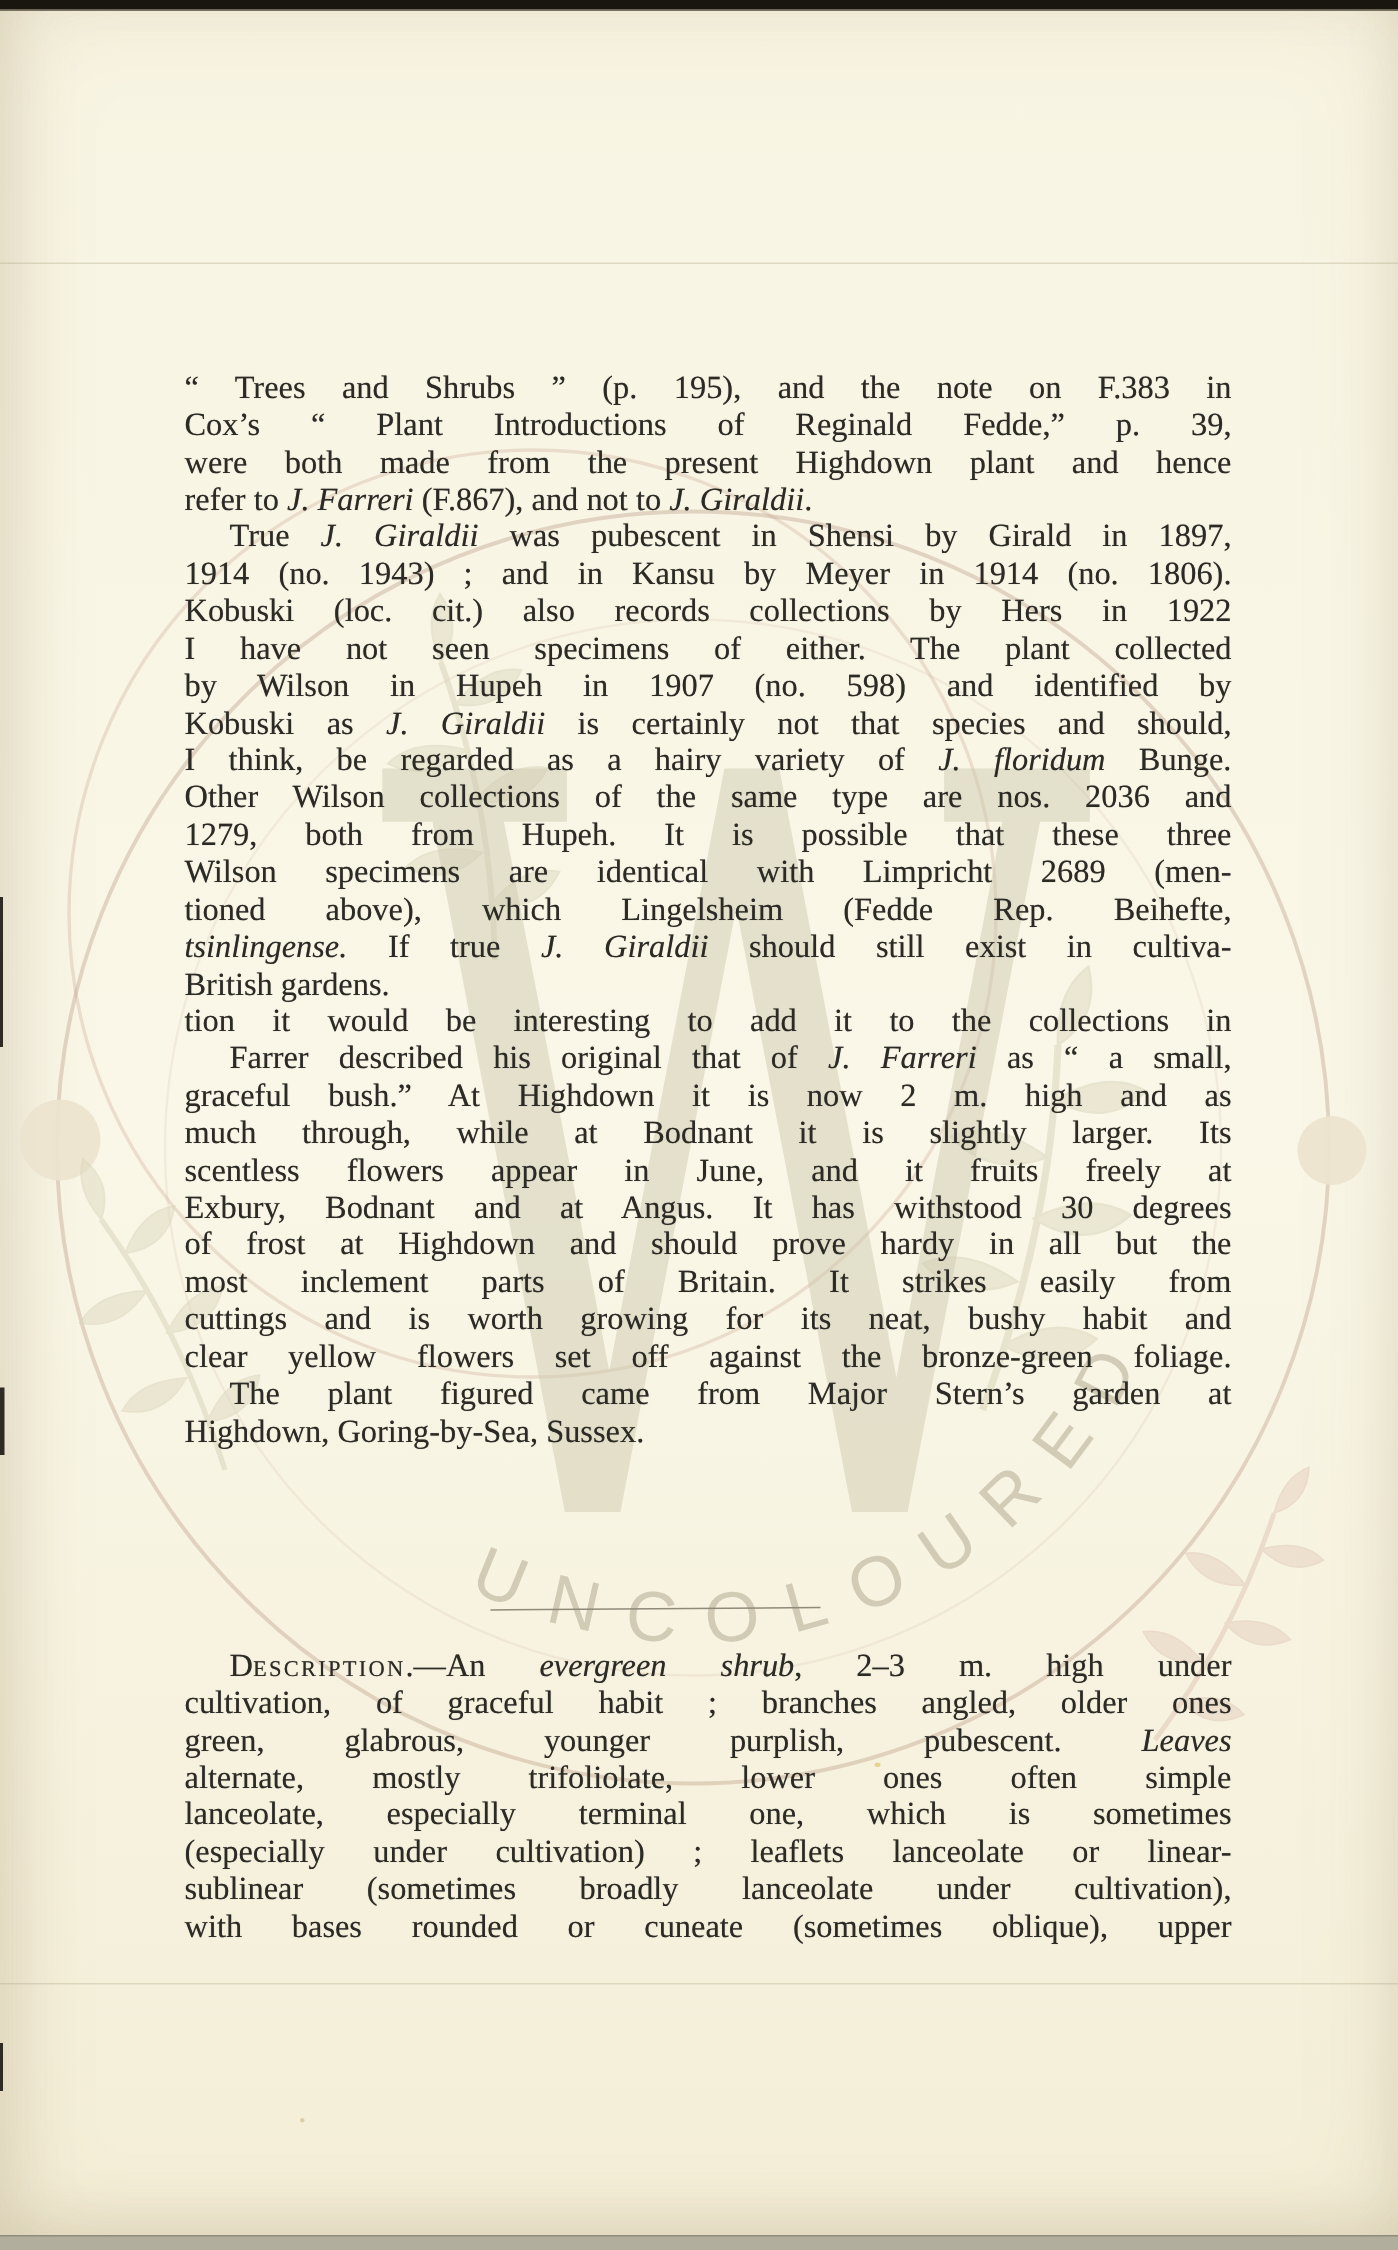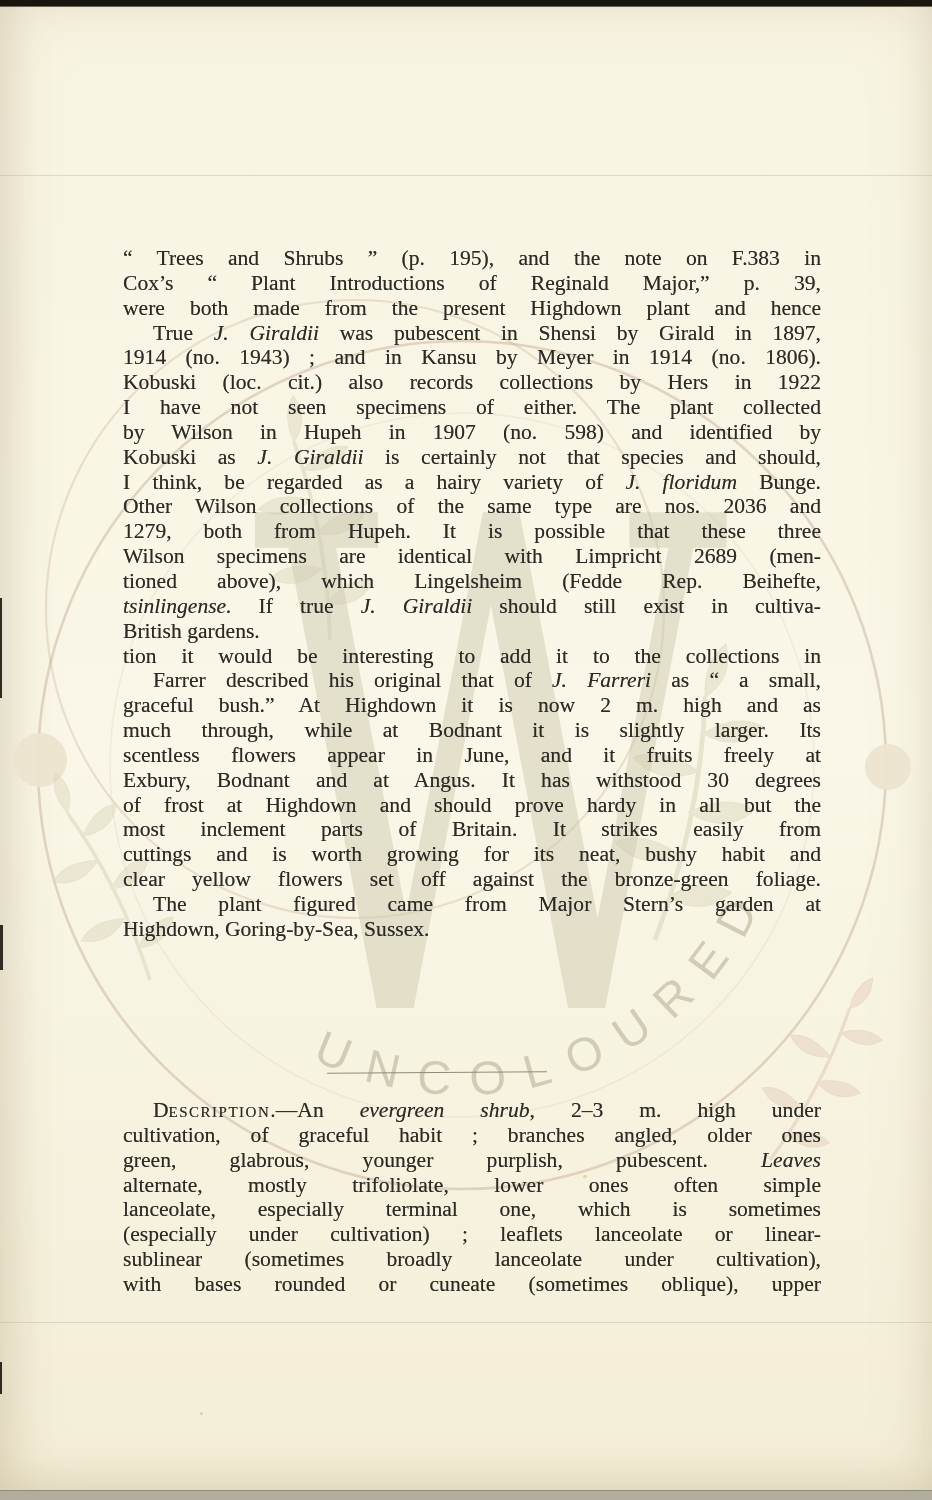--- a/index.html
+++ b/index.html
@@ -113,22 +113,23 @@
   <div class="edge-left-1"></div>
   <div class="edge-left-2"></div>
   <div class="edge-left-3"></div>
   <div class="crease c1"></div>
   <div class="crease c2"></div>
   <div class="speck1"></div>
   <div class="speck2"></div>
 
   <div class="textcol" id="body-block">
       <div class="line"><span>“ Trees and Shrubs ” (p. 195), and the note on F.383 in</span></div>
-      <div class="line"><span>Cox’s “ Plant Introductions of Reginald Major,” p. 39,</span></div>
+      <div class="line"><span>Cox’s “ Plant Introductions of Reginald Fedde,” p. 39,</span></div>
       <div class="line"><span>were both made from the present Highdown plant and hence</span></div>
+      <div class="line left"><span>refer to </span><span class="it">J. Farreri</span><span> (F.867), and not to </span><span class="it">J. Giraldii</span><span>.</span></div>
       <div class="line indent"><span>True </span><span class="it">J. Giraldii</span><span> was pubescent in Shensi by Girald in 1897,</span></div>
       <div class="line"><span>1914 (no. 1943) ; and in Kansu by Meyer in 1914 (no. 1806).</span></div>
       <div class="line"><span>Kobuski (loc. cit.) also records collections by Hers in 1922</span></div>
       <div class="line"><span>I have not seen specimens of either. The plant collected</span></div>
       <div class="line"><span>by Wilson in Hupeh in 1907 (no. 598) and identified by</span></div>
       <div class="line"><span>Kobuski as </span><span class="it">J. Giraldii</span><span> is certainly not that species and should,</span></div>
       <div class="line"><span>I think, be regarded as a hairy variety of </span><span class="it">J. floridum</span><span> Bunge.</span></div>
       <div class="line"><span>Other Wilson collections of the same type are nos. 2036 and</span></div>
       <div class="line"><span>1279, both from Hupeh. It is possible that these three</span></div>
       <div class="line"><span>Wilson specimens are identical with Limpricht 2689 (men-</span></div>

